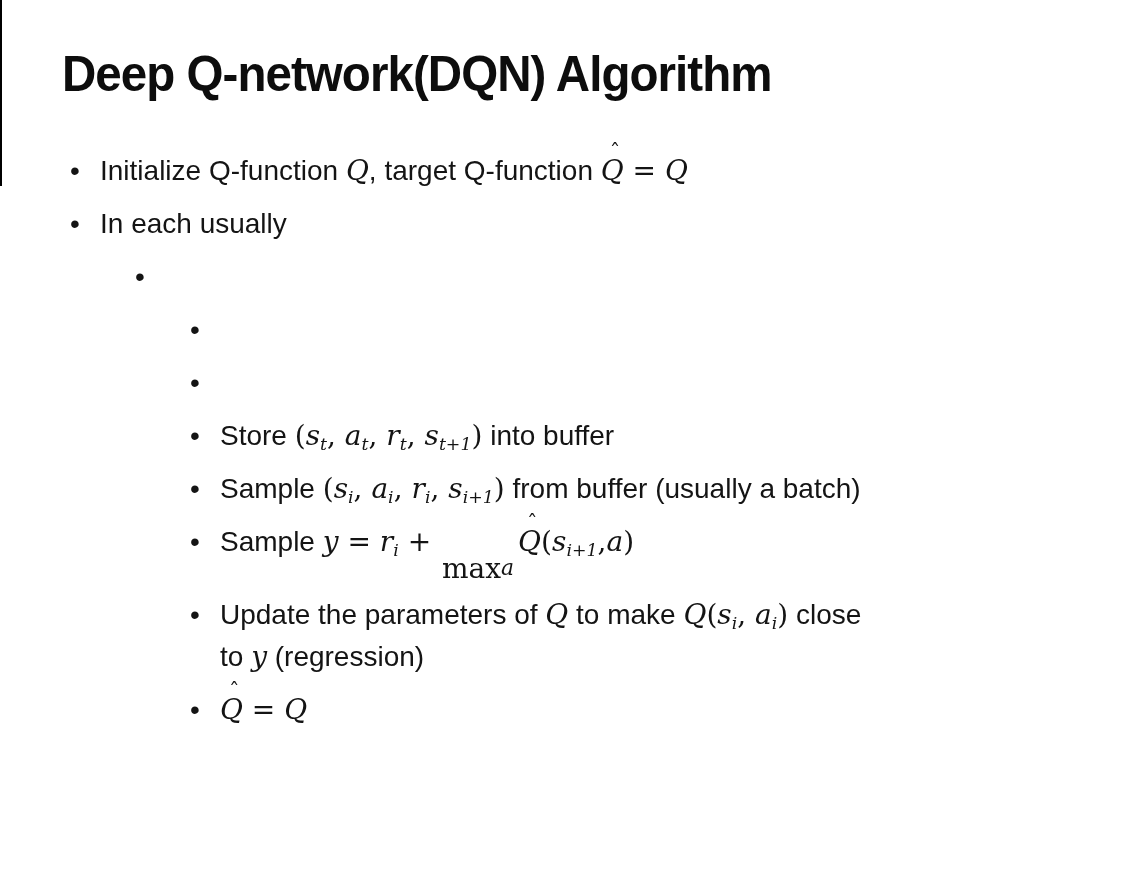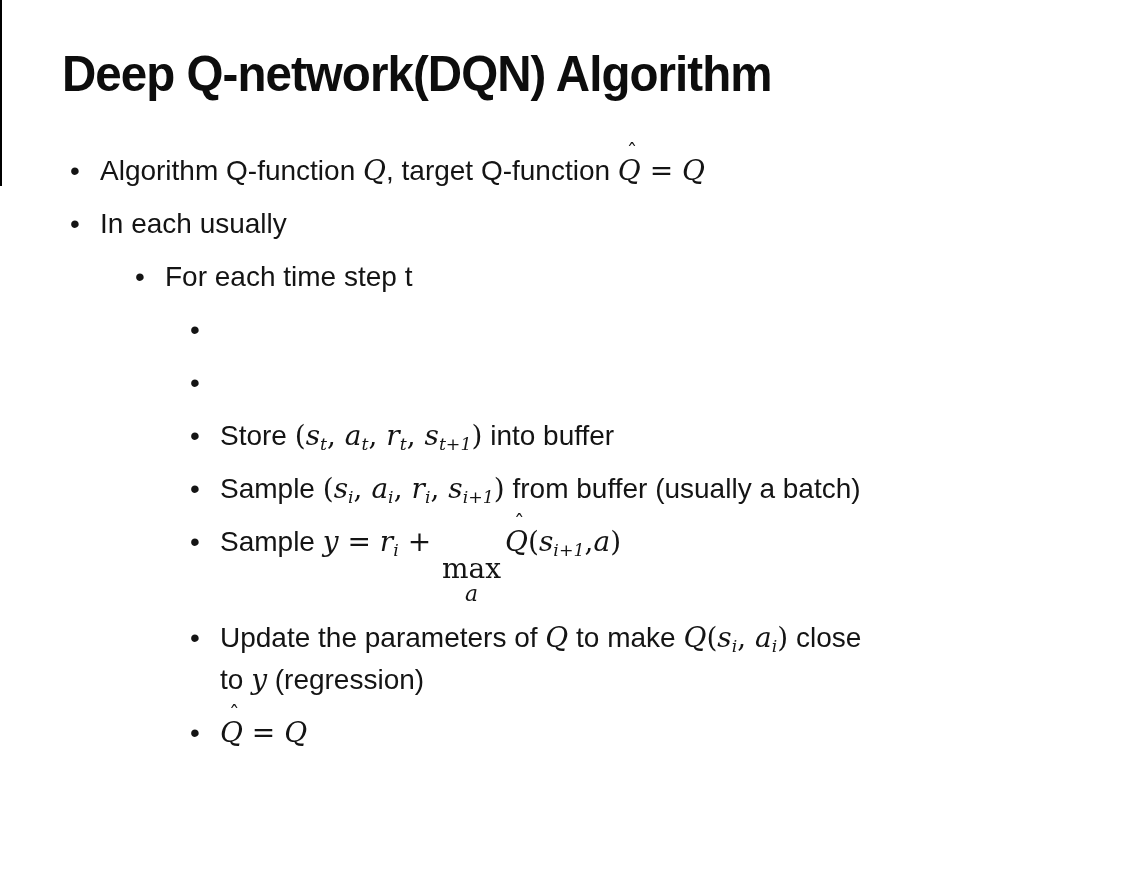--- a/index.html
+++ b/index.html
@@ -60,47 +60,45 @@
   .mhat .caret {
     position: absolute;
     left: 62%; top: -0.40em;
     transform: translateX(-50%);
     font-size: 0.75em;
     font-style: normal;
     line-height: 1;
   }
   .munder {
     display: inline-flex;
-    flex-direction: column;
     align-items: center;
     vertical-align: -0.95em;
     line-height: 1.05;
     margin: 0 4px 0 2px;
   }
   .munder .mx { font-style: normal; }
   .munder .mu { font-style: italic; font-size: 0.78em; }
 </style>
 </head>
 <body>
 
 <div class="slide">
   <div class="edge-line"></div>
   <div class="title">Deep Q-network(DQN) Algorithm</div>
   <div class="bullets" id="bullets">
       <div class="bullet l1">
         <span class="dot">•</span>
-        <div class="content"><span class="t">Algorithm Q-function </span><span class="mi">Q</span><span class="t">, target Q-function </span><span class="mhat"><span class="caret">ˆ</span><span class="mi">Q</span></span><span class="mo"> = </span><span class="mi">Q</span></div>
+        <div class="content"><span class="t">Initialize Q-function </span><span class="mi">Q</span><span class="t">, target Q-function </span><span class="mhat"><span class="caret">ˆ</span><span class="mi">Q</span></span><span class="mo"> = </span><span class="mi">Q</span></div>
       </div>
       <div class="bullet l1">
         <span class="dot">•</span>
         <div class="content"><span class="t">In each usually</span></div>
       </div>
       <div class="bullet l2">
         <span class="dot">•</span>
-        <div class="content"><span class="t">For each time step t</span></div>
       </div>
       <div class="bullet l3">
         <span class="dot">•</span>
       </div>
       <div class="bullet l3">
         <span class="dot">•</span>
       </div>
       <div class="bullet l3">
         <span class="dot">•</span>
         <div class="content"><span class="t">Store </span><span class="mo">(</span><span class="mi">s</span><sub class="msub">t</sub><span class="mo">, </span><span class="mi">a</span><sub class="msub">t</sub><span class="mo">, </span><span class="mi">r</span><sub class="msub">t</sub><span class="mo">, </span><span class="mi">s</span><sub class="msub">t+1</sub><span class="mo">)</span><span class="t"> into buffer</span></div>

